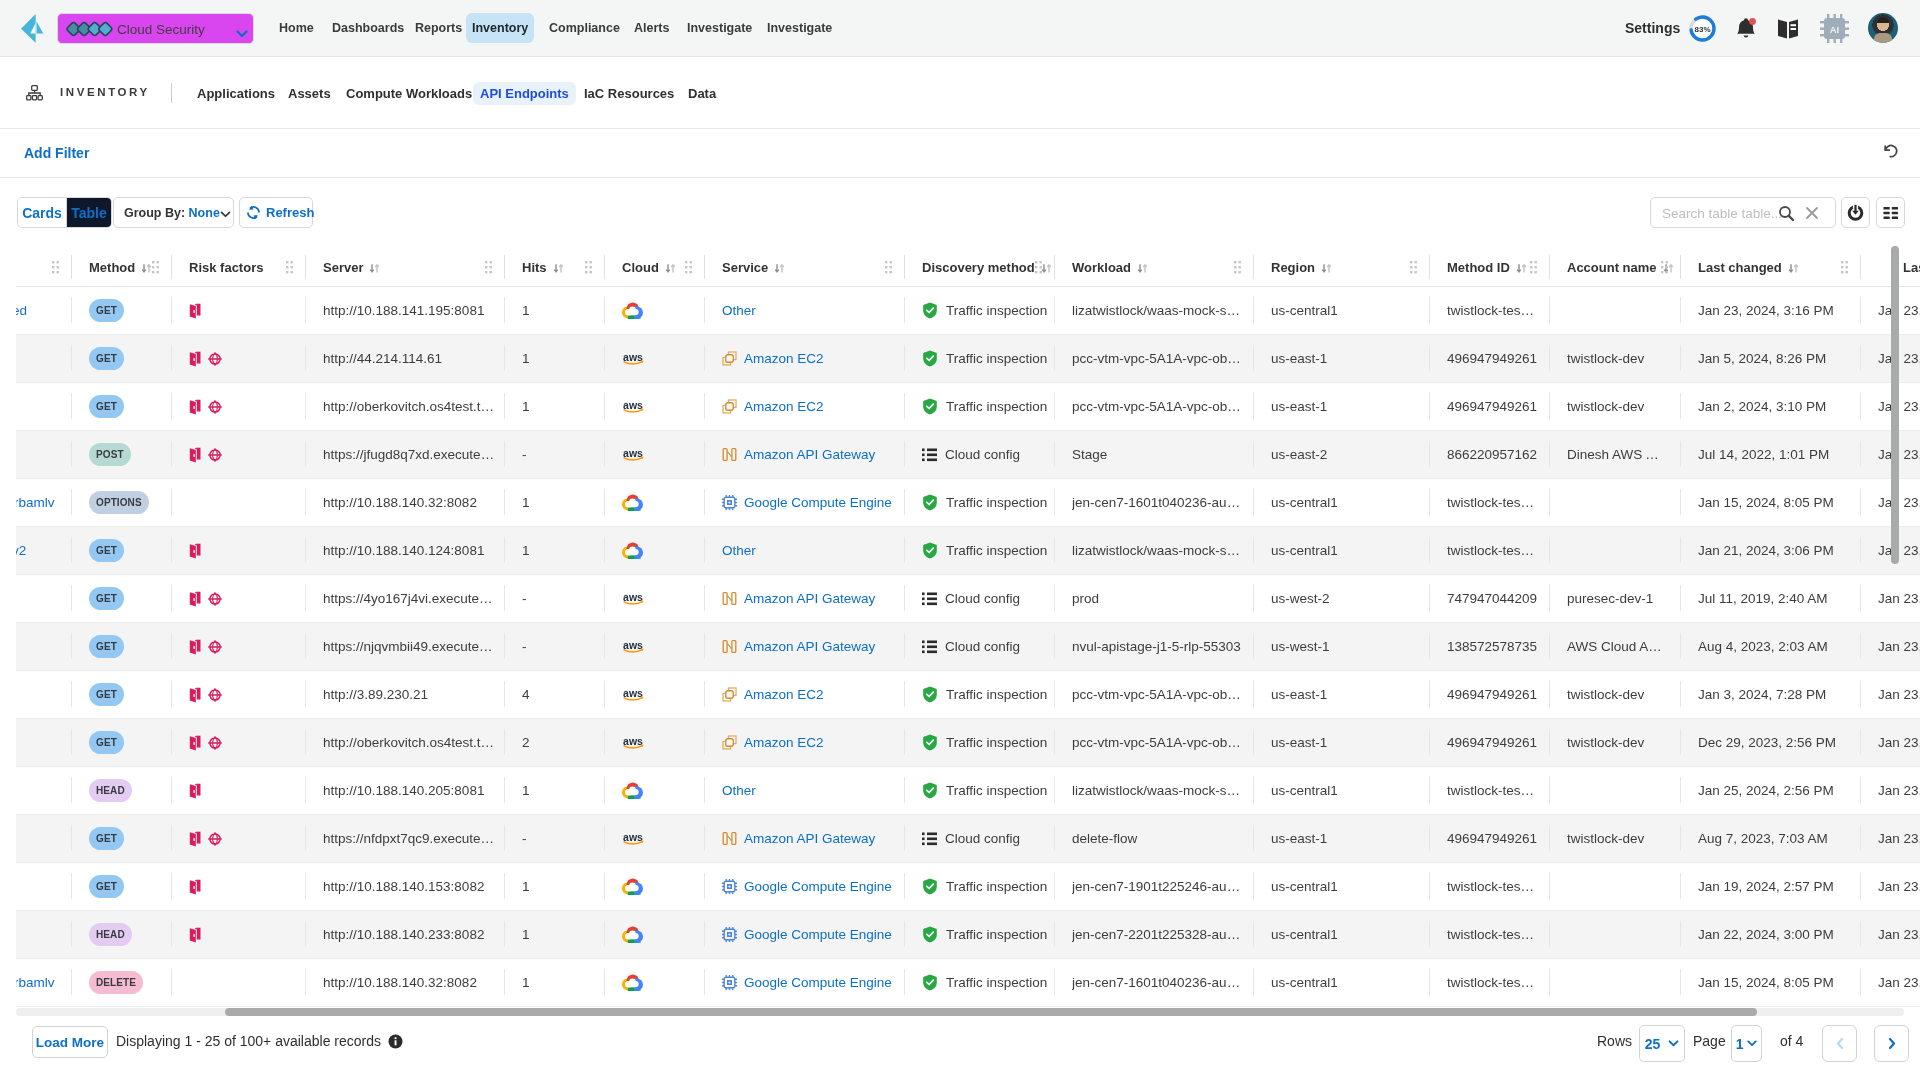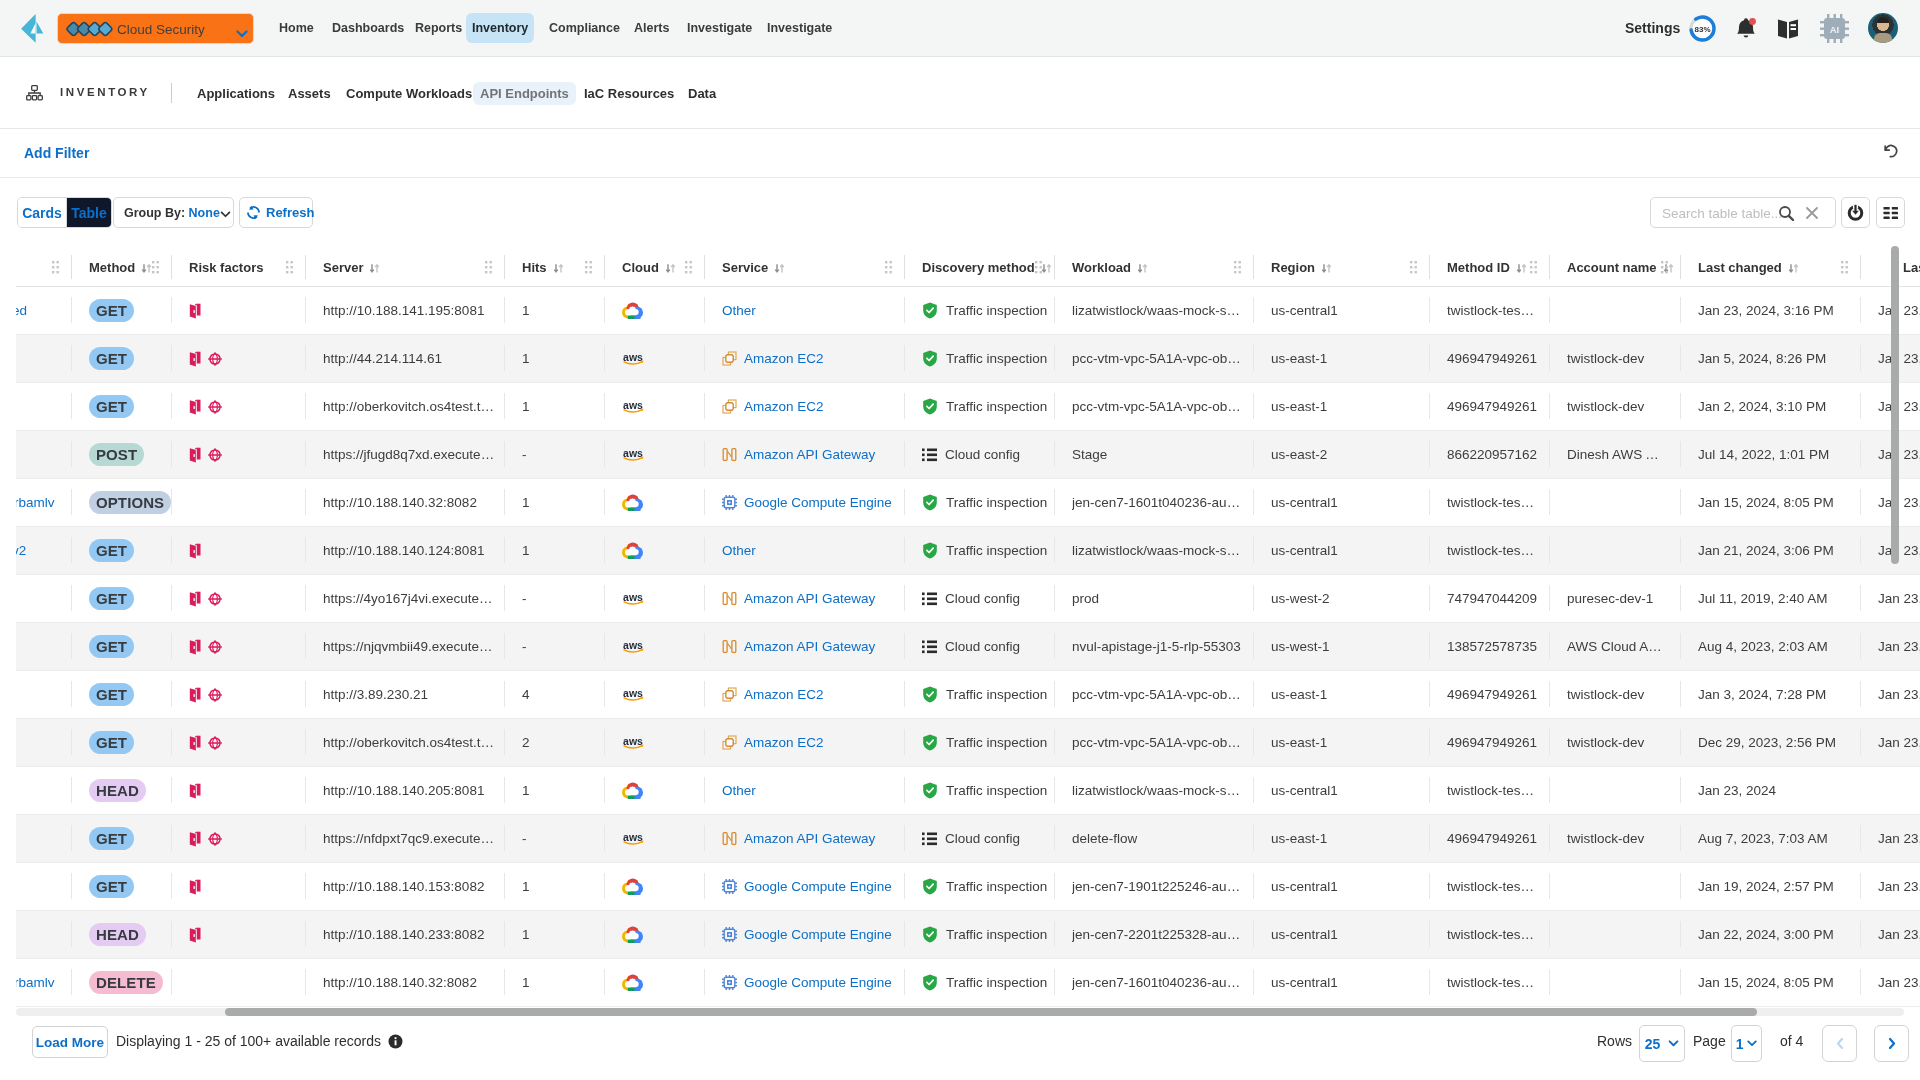--- a/index.html
+++ b/index.html
@@ -1,20 +1,20 @@
 <!DOCTYPE html>
 <html><head><meta charset="utf-8"><title>Inventory</title>
 <style>
 *{margin:0;padding:0;box-sizing:border-box}
 html,body{width:1920px;height:1080px;overflow:hidden;background:#fff;
   font-family:"Liberation Sans",sans-serif;-webkit-font-smoothing:antialiased}
 .topbar{position:absolute;left:0;top:0;width:1920px;height:57px;background:#f4f5f5;
   border-bottom:1px solid #e3e5e5}
 .logo{position:absolute;left:14px;top:8px}
-.orgbox{position:absolute;left:57px;top:13px;width:197px;height:31px;background:#f97316;
+.orgbox{position:absolute;left:57px;top:13px;width:197px;height:31px;background:#d946ef;
   border:1px solid #d9dbdb;border-radius:5px}
 .orgbox .diamonds{position:absolute;left:8px;top:2px}
 .orgbox .t{position:absolute;left:59px;top:8px;font-size:13.5px;color:#3f3f3f}
 .orgbox .chev{position:absolute;right:5px;top:10px}
 .nav-i{position:absolute;top:21px;font-size:12.5px;font-weight:700;color:#3b3b3b;white-space:nowrap}
 .nav-pill{position:absolute;left:466px;top:13px;height:30px;line-height:30px;padding:0 6px;
   border-radius:6px;background:#c6e4f5;font-size:12.5px;font-weight:700;color:#20292e}
 .settings{position:absolute;left:1625px;top:20px;font-size:14px;font-weight:700;color:#2e2e2e}
 .ring{position:absolute;left:1688px;top:14px}
 .bellw{position:absolute;left:1733px;top:17px}
@@ -25,21 +25,21 @@
 .avatar i{position:absolute;left:9px;top:4px;width:12px;height:6px;background:#23221f;border-radius:6px 6px 0 0}
 .avatar b{position:absolute;left:6px;top:20px;width:18px;height:10px;background:#a8997f;border-radius:6px 6px 0 0}
 .subnav{position:absolute;left:0;top:58px;width:1920px;height:71px;background:#fff;
   border-bottom:1px solid #e7e8e8}
 .invicon{position:absolute;left:26px;top:27px}
 .invlabel{position:absolute;left:60px;top:28px;font-size:11.5px;font-weight:700;color:#3a3a3a;
   letter-spacing:2.6px}
 .vdiv{position:absolute;left:171px;top:25px;width:1px;height:20px;background:#ccc}
 .tab-i{position:absolute;top:28px;font-size:13px;font-weight:700;color:#2f2f2f;white-space:nowrap}
 .tab-pill{position:absolute;left:473px;top:24px;height:23px;line-height:23px;padding:0 7px;
-  border-radius:6px;background:#e9f2fb;font-size:13px;font-weight:700;color:#737373}
+  border-radius:6px;background:#e9f2fb;font-size:13px;font-weight:700;color:#1d4ed8}
 .filterbar{position:absolute;left:0;top:130px;width:1920px;height:48px;background:#fff;
   border-bottom:1px solid #e7e8e8}
 .addfilter{position:absolute;left:24px;top:15px;font-size:14px;font-weight:700;color:#0d6fc8}
 .undo{position:absolute;left:1882px;top:14px}
 .toolbar{position:absolute;left:0;top:178px;width:1920px;height:69px;background:#fff}
 .seg{position:absolute;left:17px;top:19px;height:31px;display:flex;border:1px solid #d7d9d9;
   border-radius:5px;overflow:hidden}
 .seg .b{font-size:14px;font-weight:700;color:#0d6fc8;display:flex;align-items:center;
   justify-content:center;background:#fff}
 .seg .b.on{background:#0f172a}
@@ -65,21 +65,21 @@
 .td{position:relative;display:flex;align-items:center;height:47px;padding-left:17px;
   font-size:13.5px;color:#3d3d3d;white-space:nowrap;overflow:hidden}
 .td:not(.nosep):after{content:'';position:absolute;right:0;top:10px;height:26px;width:1px;background:#e6e8e8}
 .td.c0{padding-left:0}
 .tw{display:inline-block;overflow:hidden;text-overflow:ellipsis;white-space:nowrap}
 .cut{color:#0d6fc8}
 .cl2{margin-left:-4px}
 .cl6{margin-left:-2px}
 .lnk{color:#0d6fc8}
 .pill{display:inline-block;height:23px;line-height:23px;border-radius:12px;padding:0 7px;
-  font-size:15px;font-weight:700;color:#373b41;letter-spacing:.1px}
+  font-size:10px;font-weight:700;color:#373b41;letter-spacing:.1px}
 
 .vsb{position:absolute;left:1891px;top:246px;width:8px;height:318px;background:#a9abab;border-radius:4px}
 .hsbtrack{position:absolute;left:16px;top:1008px;width:1888px;height:8px;background:#efefef;border-radius:4px}
 .hsb{position:absolute;left:225px;top:1008px;width:1532px;height:8px;background:#a9abab;border-radius:4px}
 
 .footer{position:absolute;left:0;top:1017px;width:1920px;height:63px;background:#fff}
 .loadmore{position:absolute;left:32px;top:9px;width:76px;height:32px;border:1px solid #d2d4d4;
   border-radius:5px;background:#fff;color:#0d6fc8;font-size:13.5px;font-weight:700;
   display:flex;align-items:center;justify-content:center}
 .disp{position:absolute;left:116px;top:16px;font-size:14px;color:#2e2e2e}
@@ -1004,20 +1004,21 @@
         <span>Traffic inspection</span>
       </div>
       <div class="td" style="width:199px">
         <span class="tw" style="max-width:170px">lizatwistlock/waas-mock-service-2</span>
       </div>
       <div class="td" style="width:176px">us-central1</div>
       <div class="td" style="width:120px">
         <span class="tw" style="max-width:89px">twistlock-test-account</span>
       </div>
       <div class="td" style="width:131px"></div>
+      <div class="td" style="width:180px">Jan 25, 2024, 2:56 PM</div>
       <div class="td nosep" style="width:200px">Jan 23, 2024</div>
     </div>
     <div class="tr even">
       <div class="td c0" style="width:56px"></div>
       <div class="td" style="width:100px">
         <span class="pill" style="background:#93c8f3">GET</span>
       </div>
       <div class="td" style="width:134px">
         <svg width="13" height="16" viewBox="0 0 13 16" style="vertical-align:middle">
           <path d="M0.8 1.3 L6.8 2.9 V15.5 L0.8 13.5 Z" fill="#da1b5e"></path>

